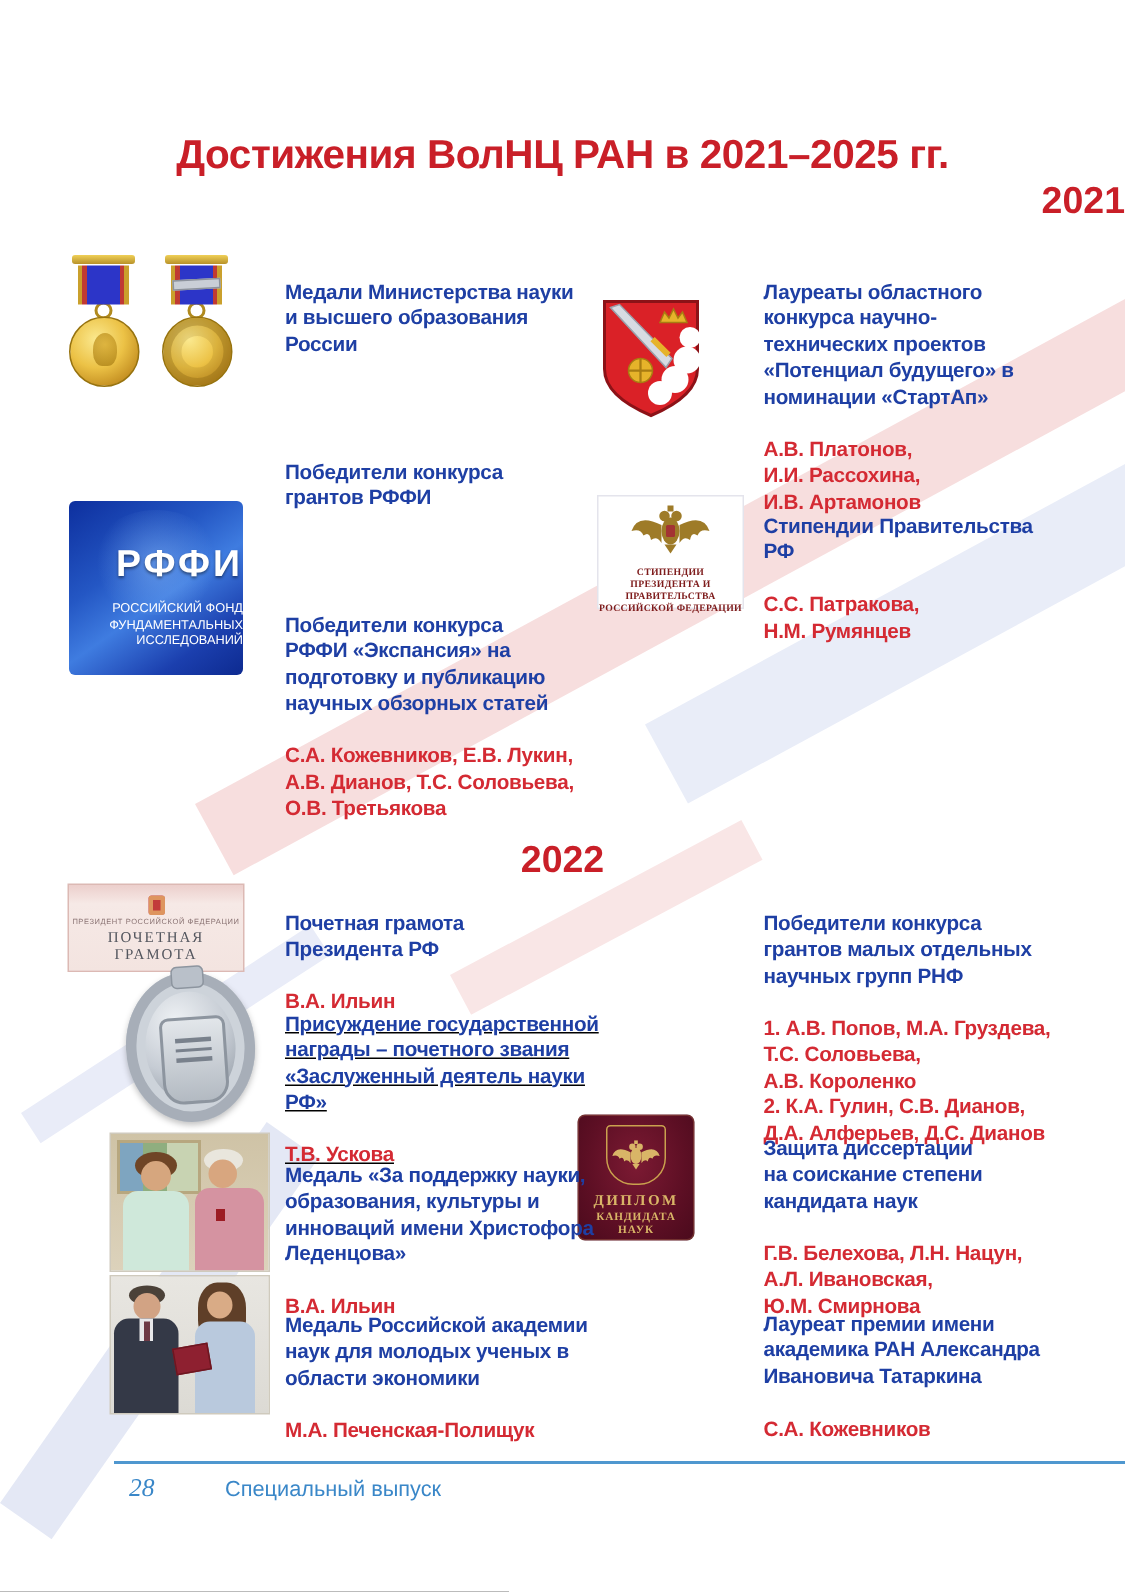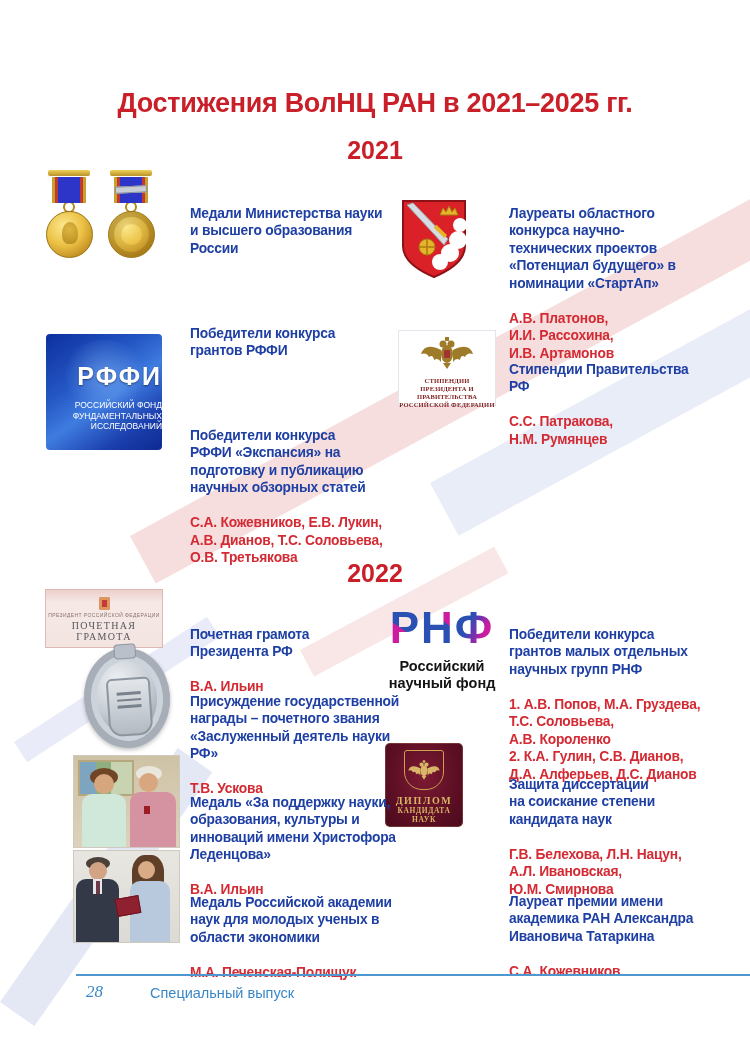--- a/index.html
+++ b/index.html
@@ -14,21 +14,21 @@
   .rb-lav-f2{left:14px;top:742px;width:230px;height:24px;transform:rotate(-33deg);background:#e9ecf8;}
   .rb-pink-b{left:300px;top:650px;width:220px;height:30px;transform:rotate(-28deg);background:#f9e6e6;}
   
   .title{position:absolute;left:0;top:70px;width:100%;text-align:center;
          font-size:27px;font-weight:bold;color:var(--c-title-red,#c91f28);z-index:3;letter-spacing:-0.3px;}
   .year{position:absolute;left:0;width:100%;text-align:center;font-size:25px;font-weight:bold;
         color:var(--c-year-red,#c91f28);z-index:3;}
   
   .tb{position:absolute;width:250px;z-index:3;font-weight:bold;font-size:13.8px;
       line-height:17.5px;letter-spacing:-0.2px;white-space:pre-line;}
-  .tb .th{color:var(--c-heading-blue,#1e3fa4);margin-top:19px;}
+  .tb .th{color:var(--c-heading-blue,#1e3fa4);}
   .tb .tn{color:var(--c-names-red,#d42a33);}
   
   .fig{position:absolute;z-index:2;}
   
   .medal{position:absolute;width:46px;top:0;}
   .m-bar{width:42px;height:6px;margin:0 auto;background:linear-gradient(#f0d057,#b8922a);border-radius:2px;}
   .m-rib{position:relative;width:34px;height:26px;margin:1px auto 0;
          background:linear-gradient(90deg,#caa02c 0 3px,#c03a33 3px 6px,#2c35c8 6px 28px,#c03a33 28px 31px,#caa02c 31px 34px);}
   .m-pin{position:absolute;left:1px;top:9px;width:30px;height:5px;background:#c9ced6;border:1px solid #8c929c;transform:rotate(-3deg);}
   .m-link{width:8px;height:8px;margin:-2px auto;border:2px solid #b08a1e;border-radius:50%;}
@@ -96,21 +96,21 @@
 
 <div class="page">
 
   <div class="ribbon rb-pink-a"></div>
   <div class="ribbon rb-blue-e"></div>
   <div class="ribbon rb-lav-f1"></div>
   <div class="ribbon rb-lav-f2"></div>
   <div class="ribbon rb-pink-b"></div>
 
   <h1 class="title">Достижения ВолНЦ РАН в 2021–2025 гг.</h1>
-  <div class="year" style="top:136px;">2021</div>
+  <div class="year" style="top:120px;text-align:right;">2021</div>
   <div class="year" style="top:559px;">2022</div>
 
   <div class="fig" style="left:46px;top:170px;width:112px;height:102px;">
     <div class="medal" style="left:0;">
       <div class="m-bar"></div>
       <div class="m-rib"></div>
       <div class="m-link"></div>
       <div class="m-circ">
           <div class="m-fig"></div>
         </div>
@@ -233,25 +233,20 @@
     <div class="head" style="left:15px;top:11px;width:18px;height:18px;background:#d2a384;"></div>
     <div class="bodyfig" style="left:2px;top:28px;width:43px;height:63px;background:#343947;"></div>
     <div class="abs" style="left:19px;top:28px;width:9px;height:15px;background:#e8e8ea;"></div>
     <div class="abs" style="left:22px;top:30px;width:4px;height:13px;background:#6e3a46;"></div>
     <div class="hair" style="left:58px;top:4px;width:32px;height:42px;background:#5f3f28;border-radius:40%;"></div>
     <div class="head" style="left:64px;top:10px;width:17px;height:18px;background:#d9ab86;"></div>
     <div class="bodyfig" style="left:56px;top:30px;width:40px;height:61px;background:#b9c9dd;"></div>
     <div class="abs" style="left:42px;top:46px;width:22px;height:16px;background:#8e2030;border:1px solid #6d1620;transform:rotate(-10deg);"></div>
   </div>
 
-  <div class="fig rnf" style="left:380px;top:606px;width:124px;height:90px;">
-    <div class="letters"><span class="l-r">Р</span><span class="l-n">Н</span><span class="l-f">Ф</span></div>
-    <div class="cap">Российский
-научный фонд</div>
-  </div>
 
   <div class="fig dipl" style="left:385px;top:743px;width:78px;height:84px;">
     <div class="frame">
       <svg width="34" height="26" viewBox="0 0 56 36">
         <g fill="#d9b567">
           <ellipse cx="28" cy="19" rx="6" ry="9"></ellipse>
           <path d="M22 15 Q6 7 2 19 Q8 17 10 22 Q14 19 15 25 Q19 22 22 27 Z"></path>
           <path d="M34 15 Q50 7 54 19 Q48 17 46 22 Q42 19 41 25 Q37 22 34 27 Z"></path>
           <circle cx="24" cy="9" r="3.5"></circle>
             <circle cx="32" cy="9" r="3.5"></circle>
@@ -262,21 +257,21 @@
     </div>
     <div class="t1">ДИПЛОМ</div>
     <div class="t2">КАНДИДАТА НАУК</div>
   </div>
 
   <div class="tb" style="left:190px;top:589px;">
     <div class="th">Почетная грамота
 Президента РФ</div>
     <div class="tn">В.А. Ильин</div>
   </div>
-  <div class="tb" style="left:190px;top:656px;">
+  <div class="tb" style="left:190px;top:656px;text-decoration:underline;">
     <div class="th">Присуждение государственной
 награды – почетного звания
 «Заслуженный деятель науки
 РФ»</div>
     <div class="tn">Т.В. Ускова</div>
   </div>
   <div class="tb" style="left:190px;top:757px;">
     <div class="th">Медаль «За поддержку науки,
 образования, культуры и
 инноваций имени Христофора

